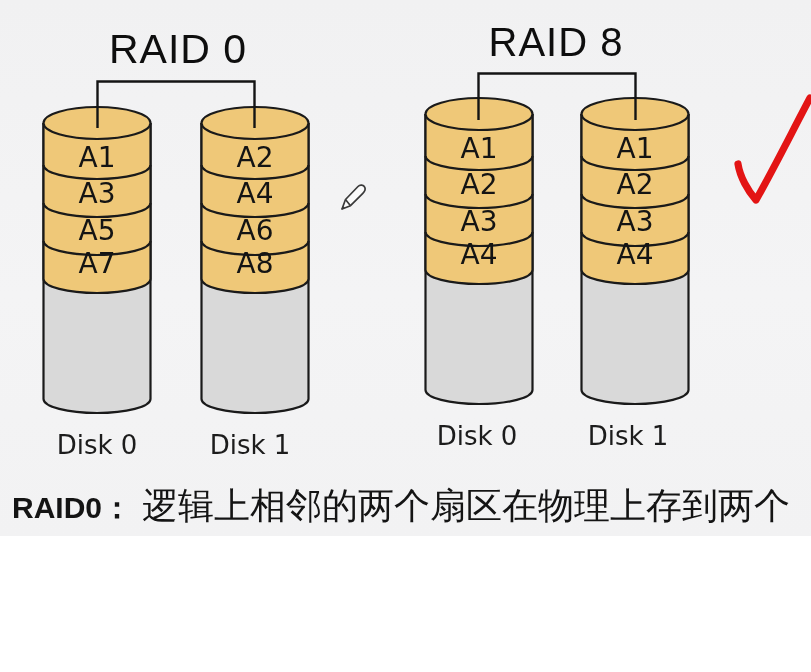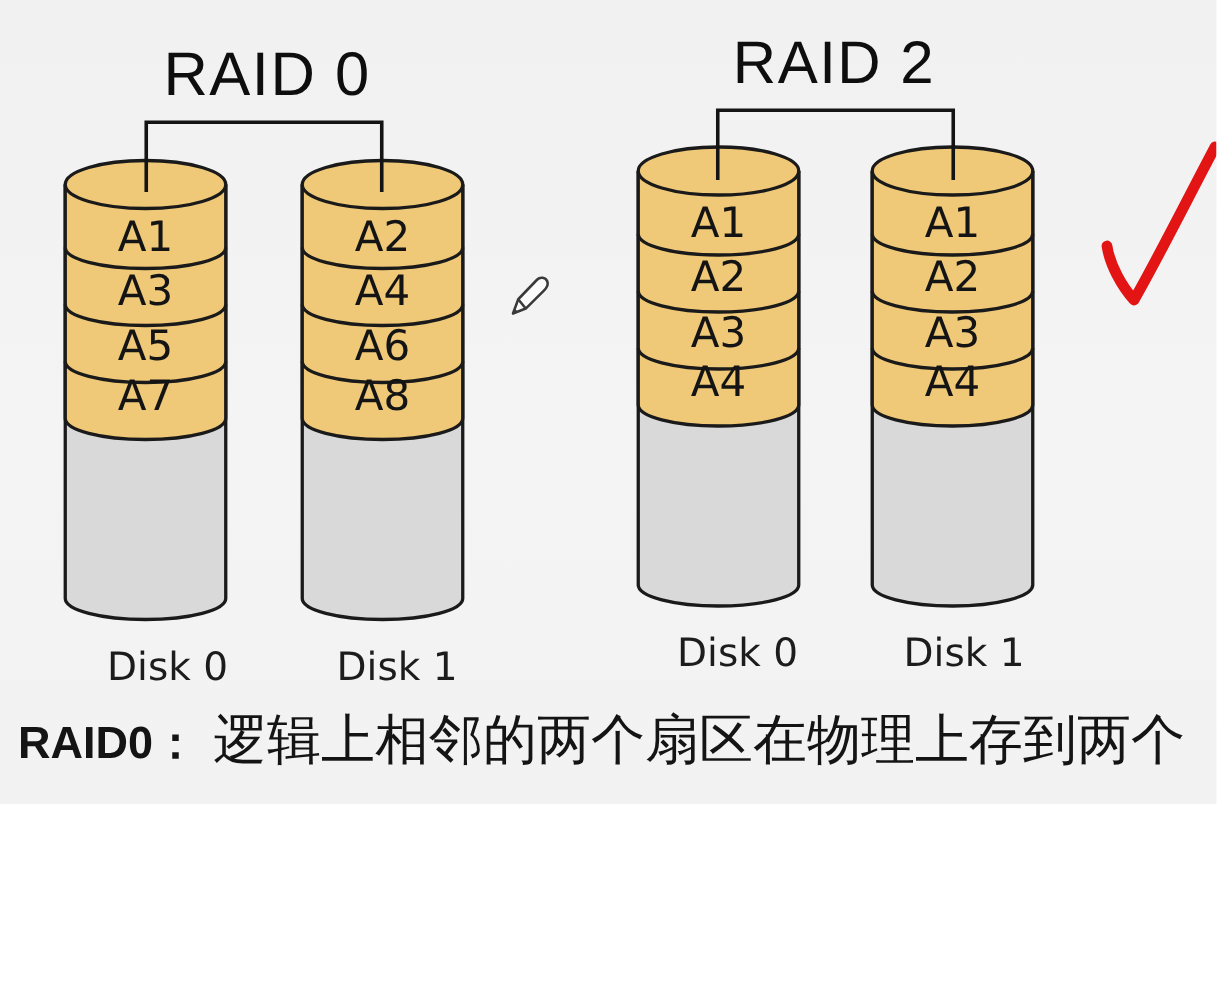--- a/index.html
+++ b/index.html
@@ -3,21 +3,21 @@
 <meta charset="utf-8">
 <style>
   html,body{margin:0;padding:0;}
   body{font-family:"DejaVu Sans","Liberation Sans",sans-serif;}
   .stage{position:relative;width:811px;height:536px;overflow:hidden;
          background:linear-gradient(180deg,#f1f1f2 0%,#f4f4f5 55%,#f2f2f3 100%);padding-left:46px;}
   .abs{position:absolute;}
   .raid-title{font-family:"Liberation Sans",sans-serif;font-size:41px;color:#0e0e0e;
               letter-spacing:1px;text-align:center;white-space:nowrap;z-index:2;}
   .disk-label{font-family:"DejaVu Sans",sans-serif;font-size:26px;color:#1c1c1c;
-              text-align:right;white-space:nowrap;}
+              text-align:center;white-space:nowrap;}
   svg{display:block;}
   .disk{position:absolute;z-index:1;}
   .connector{position:absolute;z-index:2;}
   .blk{font-family:"DejaVu Sans",sans-serif;font-size:28px;fill:#141414;text-anchor:middle;}
   .note-line{position:absolute;z-index:3;white-space:nowrap;
              font-family:"Liberation Serif","DejaVu Serif",serif;
              font-size:36px;color:#141414;line-height:44px;}
   .note-prefix{font-family:"Liberation Sans",sans-serif;font-weight:700;
                font-size:30px;color:#141414;margin-right:10px;}
   .raid1-note{font-size:33px;letter-spacing:1px;}
@@ -58,21 +58,21 @@
     <path d="M1.5,62 A53.5,14 0 0 0 108.5,62 M1.5,100 A53.5,14 0 0 0 108.5,100 M1.5,138 A53.5,14 0 0 0 108.5,138" fill="none" stroke="#1a1a1a" stroke-width="2.2"></path>
     <text class="blk" x="55" y="64">A2</text>
     <text class="blk" x="55" y="100">A4</text>
     <text class="blk" x="55" y="137">A6</text>
     <text class="blk" x="55" y="170">A8</text>
   </svg>
 
   <div class="abs disk-label" style="left:42px;top:430px;width:110px;">Disk 0</div>
   <div class="abs disk-label" style="left:195px;top:430px;width:110px;">Disk 1</div>
 
-  <div class="abs raid-title" style="left:466px;top:20px;width:180px;font-size:40px;">RAID 2</div>
+  <div class="abs raid-title" style="left:466px;top:20px;width:180px;font-size:40px;">RAID 8</div>
 
   <svg class="connector" style="left:477px;top:72px;" width="160" height="50" viewBox="0 0 160 50">
     <path d="M1.5,48 V1.5 H158.5 V48" fill="none" stroke="#141414" stroke-width="2.4"></path>
   </svg>
 
   <svg class="disk" style="left:424px;top:94px;" width="110" height="316" viewBox="0 0 110 316">
     <path d="M1.5,20 V296 A53.5,14 0 0 0 108.5,296 V20" stroke="#1a1a1a" stroke-width="2.2" fill="#d9d9d9"></path>
     <path d="M1.5,20 V176 A53.5,14 0 0 0 108.5,176 V20" stroke="#1a1a1a" stroke-width="2.2" fill="#efc878"></path>
     <ellipse cx="55" cy="20" rx="53.5" ry="16" stroke="#1a1a1a" stroke-width="2.2" fill="#efc878"></ellipse>
     <path d="M1.5,62 A53.5,14 0 0 0 108.5,62 M1.5,100 A53.5,14 0 0 0 108.5,100 M1.5,138 A53.5,14 0 0 0 108.5,138" fill="none" stroke="#1a1a1a" stroke-width="2.2"></path>
@@ -98,21 +98,21 @@
 
   <svg class="annot" style="left:336px;top:181px;" width="34" height="34" viewBox="0 0 34 34">
     <path d="M6,28 L9.5,18.5 L22,5.5 C24,3.4 27.6,3.8 28.8,6.4 C29.9,8.8 28.4,10.9 26.6,12.7 L14.5,24.7 Z" fill="#fbfbfb" stroke="#3a3a3a" stroke-width="1.7" stroke-linejoin="round"></path>
     <path d="M9.5,18.5 L14.5,24.7 M6,28 L8.2,25.8" fill="none" stroke="#3a3a3a" stroke-width="1.7"></path>
   </svg>
 
   <svg class="annot" style="left:731px;top:92px;" width="80" height="118" viewBox="0 0 80 118">
     <path d="M7,72 C9,85 17,99 25,108 C41,80 61,40 79,6" fill="none" stroke-width="7.2" stroke-linecap="round" stroke-linejoin="round" stroke="#e31414"></path>
   </svg>
 
-  <div class="note-line" style="left:12px;top:471px;">
+  <div class="note-line" style="left:12px;top:484px;">
     <span class="note-prefix">RAID0：</span><span>逻辑上相邻的两个扇区在物理上存到两个</span>
   </div>
 
   <div class="marker-highlight" style="background: rgb(191, 226, 238);"></div>
   <div class="marker-underline" style="background: rgb(26, 167, 218);"></div>
   <div class="bottom-strip"></div>
 
 </div>
 
 </body></html>

